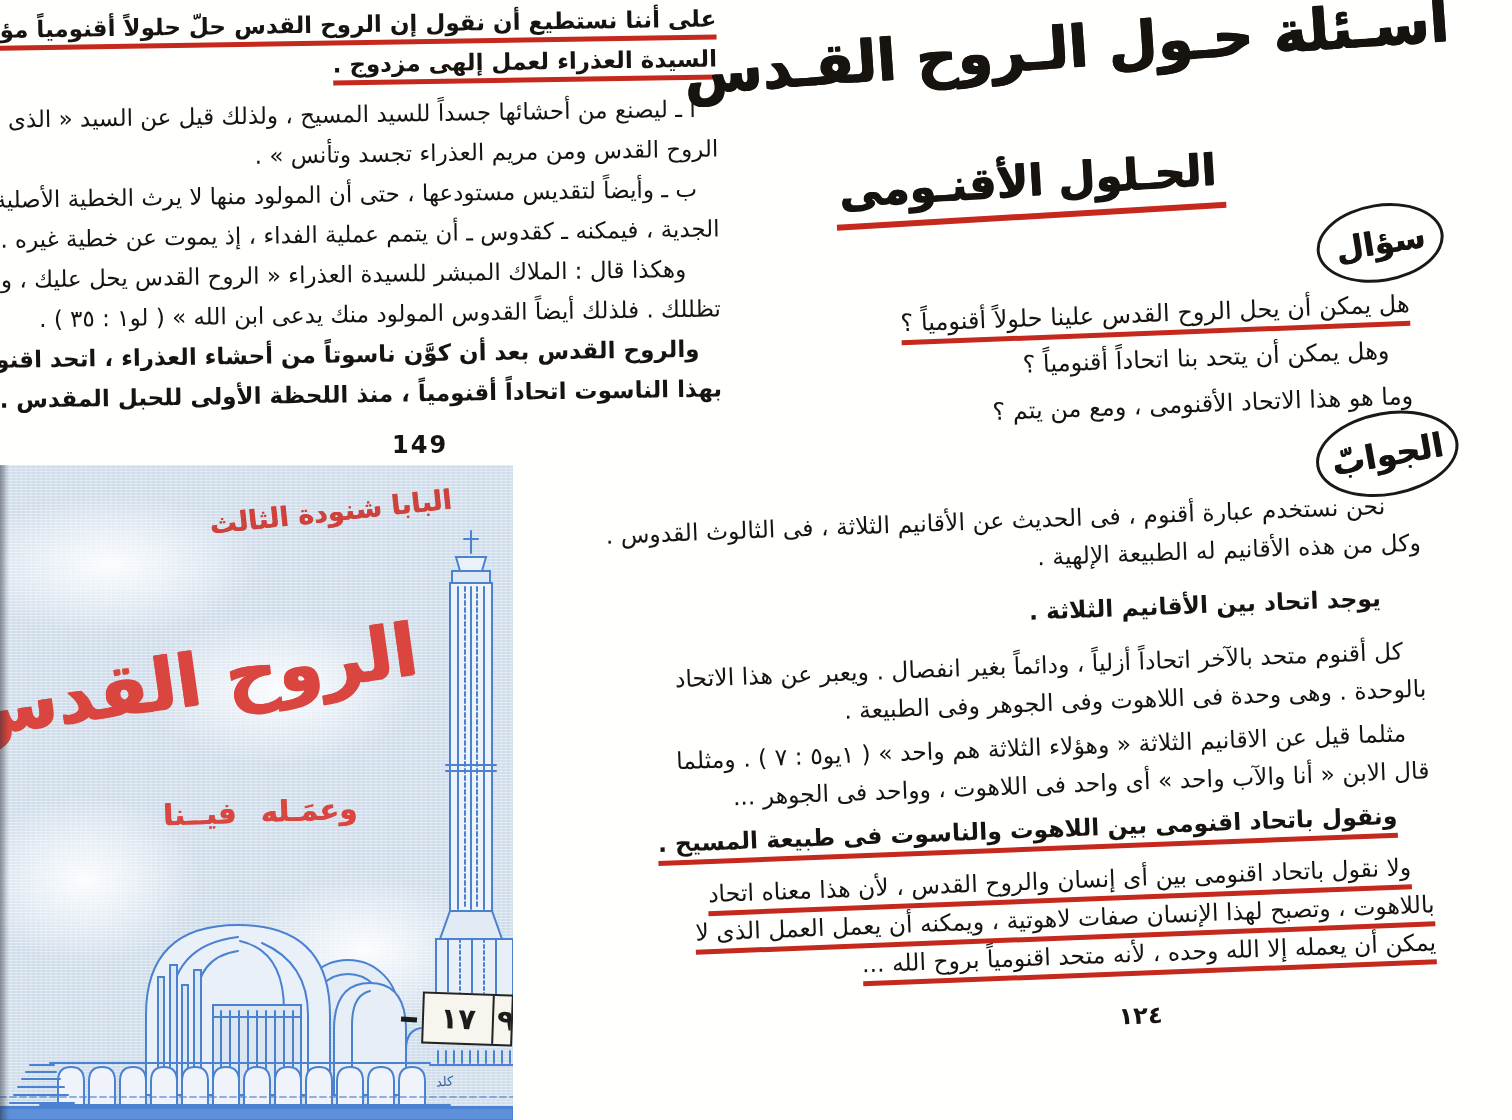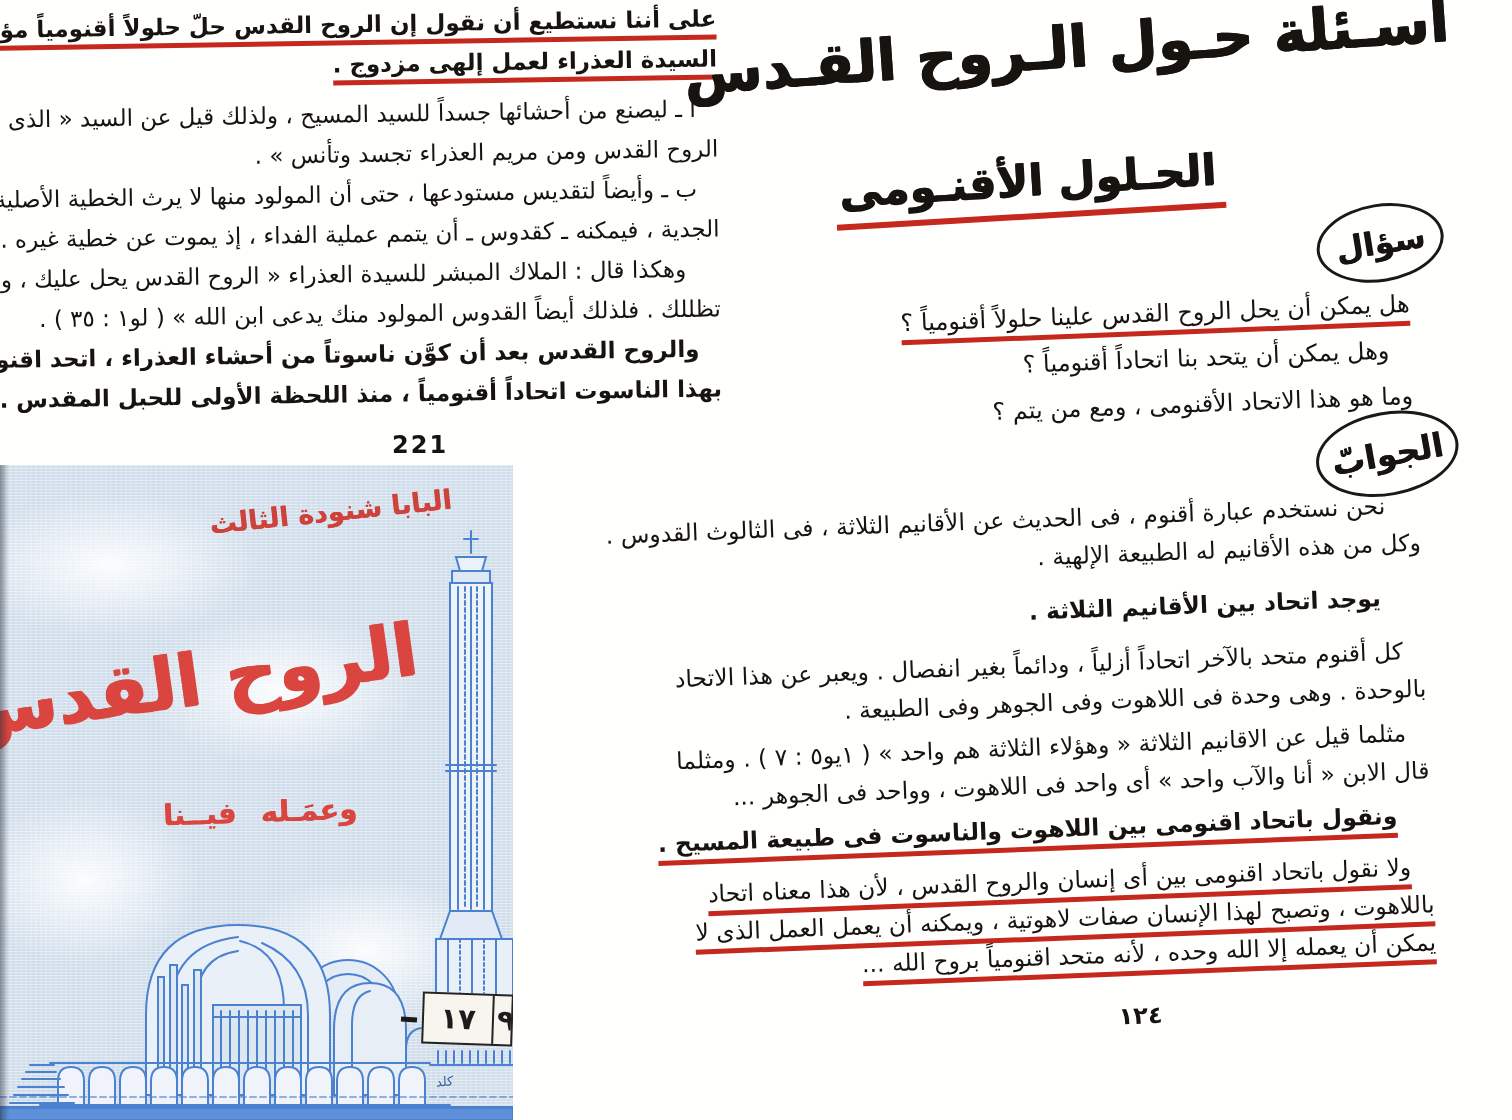--- a/index.html
+++ b/index.html
@@ -80,21 +80,21 @@
     <div class="ln b"><span class="ru">السيدة العذراء لعمل إلهى مزدوج .</span></div>
     <div class="ln ind gap">أ ـ ليصنع من أحشائها جسداً للسيد المسيح ، ولذلك قيل عن السيد « الذى من</div>
     <div class="ln">الروح القدس ومن مريم العذراء تجسد وتأنس » .</div>
     <div class="ln ind">ب ـ وأيضاً لتقديس مستودعها ، حتى أن المولود منها لا يرث الخطية الأصلية</div>
     <div class="ln">الجدية ، فيمكنه ـ كقدوس ـ أن يتمم عملية الفداء ، إذ يموت عن خطية غيره ...</div>
     <div class="ln ind2">وهكذا قال : الملاك المبشر للسيدة العذراء « الروح القدس يحل عليك ، وقوة العلى</div>
     <div class="ln">تظللك . فلذلك أيضاً القدوس المولود منك يدعى ابن الله » ( لو١ : ٣٥ ) .</div>
     <div class="ln b ind">والروح القدس بعد أن كوَّن ناسوتاً من أحشاء العذراء ، اتحد اقنوم الابن</div>
     <div class="ln b">بهذا الناسوت اتحاداً أقنومياً ، منذ اللحظة الأولى للحبل المقدس .</div>
   </section>
-  <div class="pagenum left-num">221</div>
+  <div class="pagenum left-num">149</div>
 
   <section class="right-page">
     <h1 class="rp-title">أسـئلة حـول الـروح القـدس</h1>
     <h2 class="rp-sub"><span class="ru2">الحـلول الأقنـومى</span></h2>
 
     <div class="oval oval-q">
       <span>سؤال</span>
     </div>
 
     <div class="q-block">

